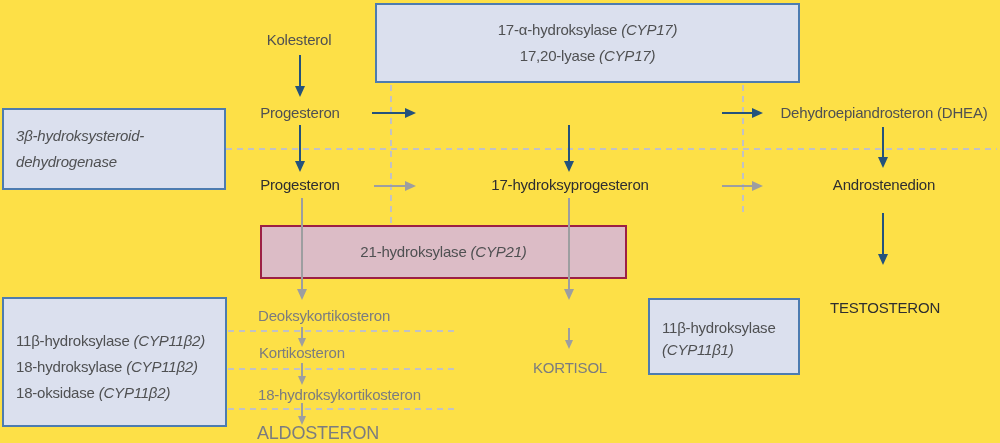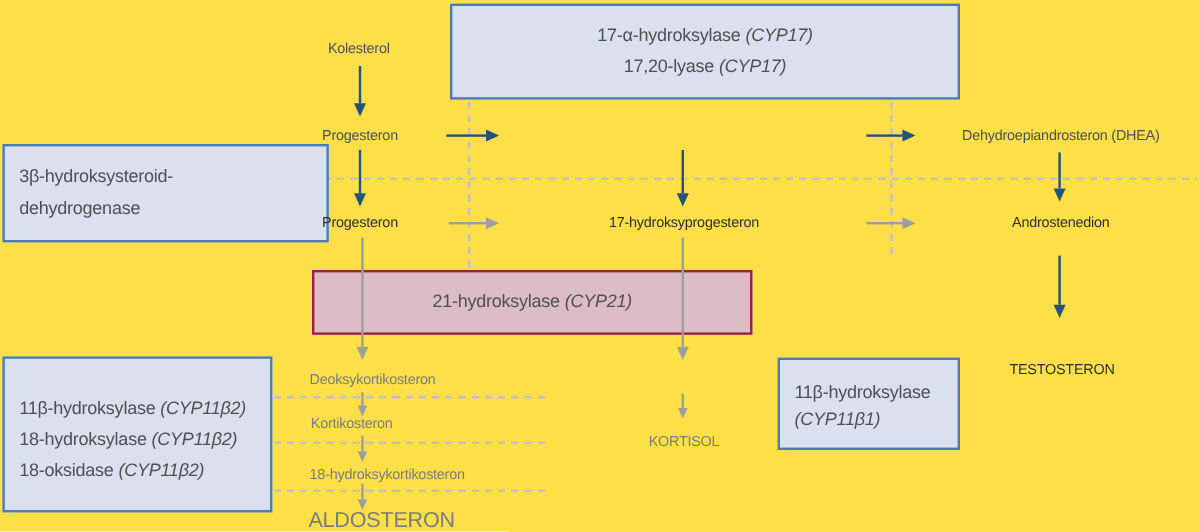--- a/index.html
+++ b/index.html
@@ -16,21 +16,21 @@
     font-size:15px;color:var(--text-dark,#4f5052);letter-spacing:-0.2px;
   }
   .ebox.center{align-items:center;text-align:center;}
   .ebox.leftal{align-items:flex-start;padding-left:12px;}
   .ebox.red{border-color:var(--red-box-border,#9c2044);background:var(--red-box-fill,#dcbcc6);}
   .ebox .bl{line-height:26px;white-space:nowrap;}
   .ebox.tight .bl{line-height:22px;}
   .ebox i{font-style:italic;}
   
   .lbl{
-    position:absolute;font-size:12px;line-height:16px;white-space:nowrap;
+    position:absolute;font-size:15px;line-height:16px;white-space:nowrap;
     color:var(--text-dark,#4f5052);letter-spacing:-0.2px;
   }
   .lbl.c{transform:translateX(-50%);}
   .lbl.bold{font-weight:normal;color:var(--text-bold,#2e2e30);}
   .lbl.gray{color:var(--text-gray,#7b7c7f);}
   .lbl.big{font-size:18px;line-height:19px;}
   
   .av{position:absolute;width:2px;background:currentColor;color:var(--arrow-blue,#24527c);}
   .av::after{
     content:"";position:absolute;top:100%;left:-4px;width:0;height:0;
@@ -60,21 +60,21 @@
   <div class="dv" style="left:742px;top:85px;height:127px;"></div>
   <div class="dh" style="left:228px;top:330px;width:228px;"></div>
   <div class="dh" style="left:228px;top:368px;width:228px;"></div>
   <div class="dh" style="left:228px;top:408px;width:229px;"></div>
 
   <div class="ebox center" style="left:375px;top:3px;width:425px;height:80px;">
     <div class="bl"><span>17-α-hydroksylase </span><i>(CYP17)</i></div>
     <div class="bl"><span>17,20-lyase </span><i>(CYP17)</i></div>
   </div>
 
-  <div class="ebox leftal" style="left:2px;top:120px;width:272px;height:82px;">
+  <div class="ebox leftal" style="left:2px;top:108px;width:224px;height:82px;font-style:italic;">
     <div class="bl"><span>3β-hydroksysteroid-</span></div>
     <div class="bl"><span>dehydrogenase</span></div>
   </div>
 
   <div class="ebox red center" style="left:260px;top:225px;width:367px;height:54px;z-index:1;">
     <div class="bl"><span>21-hydroksylase </span><i>(CYP21)</i></div>
   </div>
 
   <div class="ebox leftal" style="left:2px;top:297px;width:225px;height:130px;padding-top:10px;">
     <div class="bl"><span>11β-hydroksylase </span><i>(CYP11β2)</i></div>

